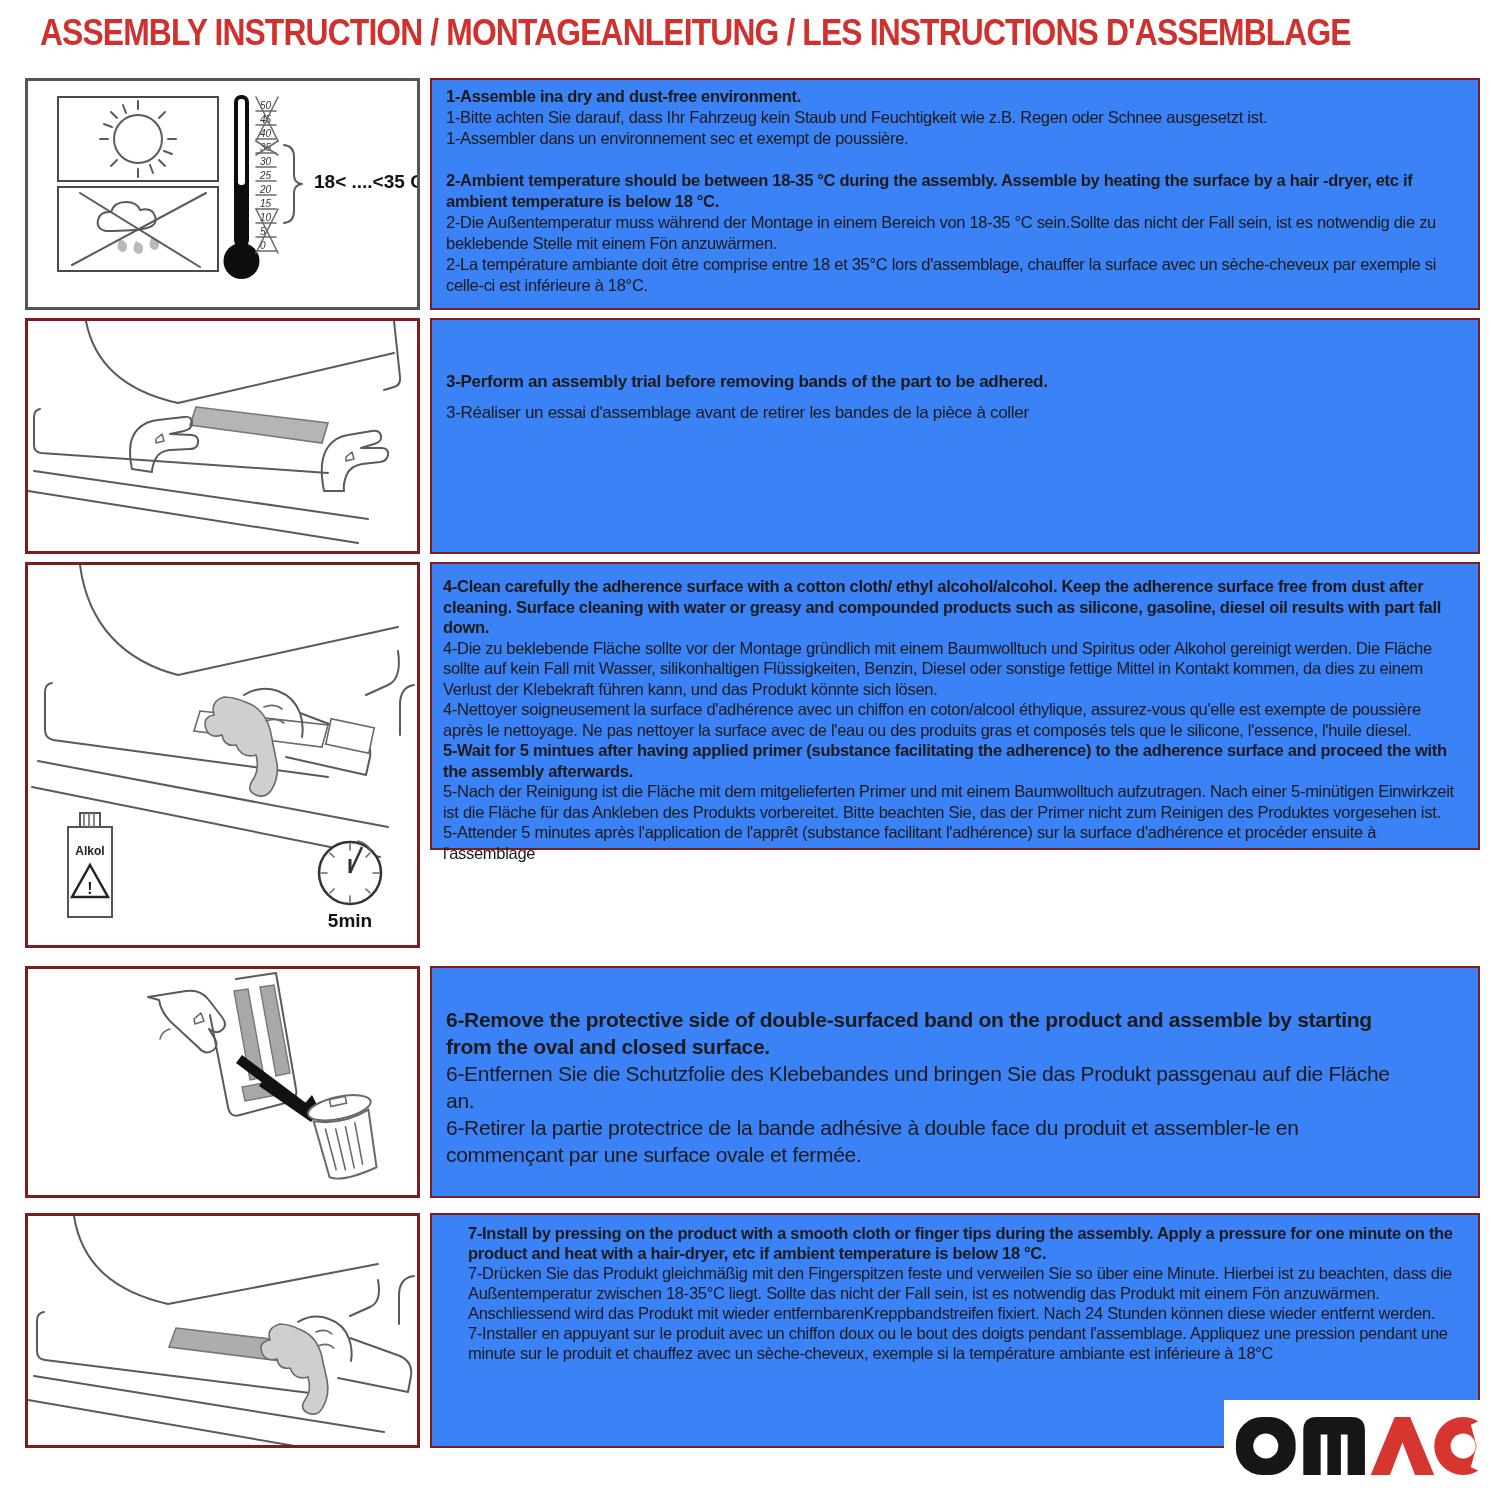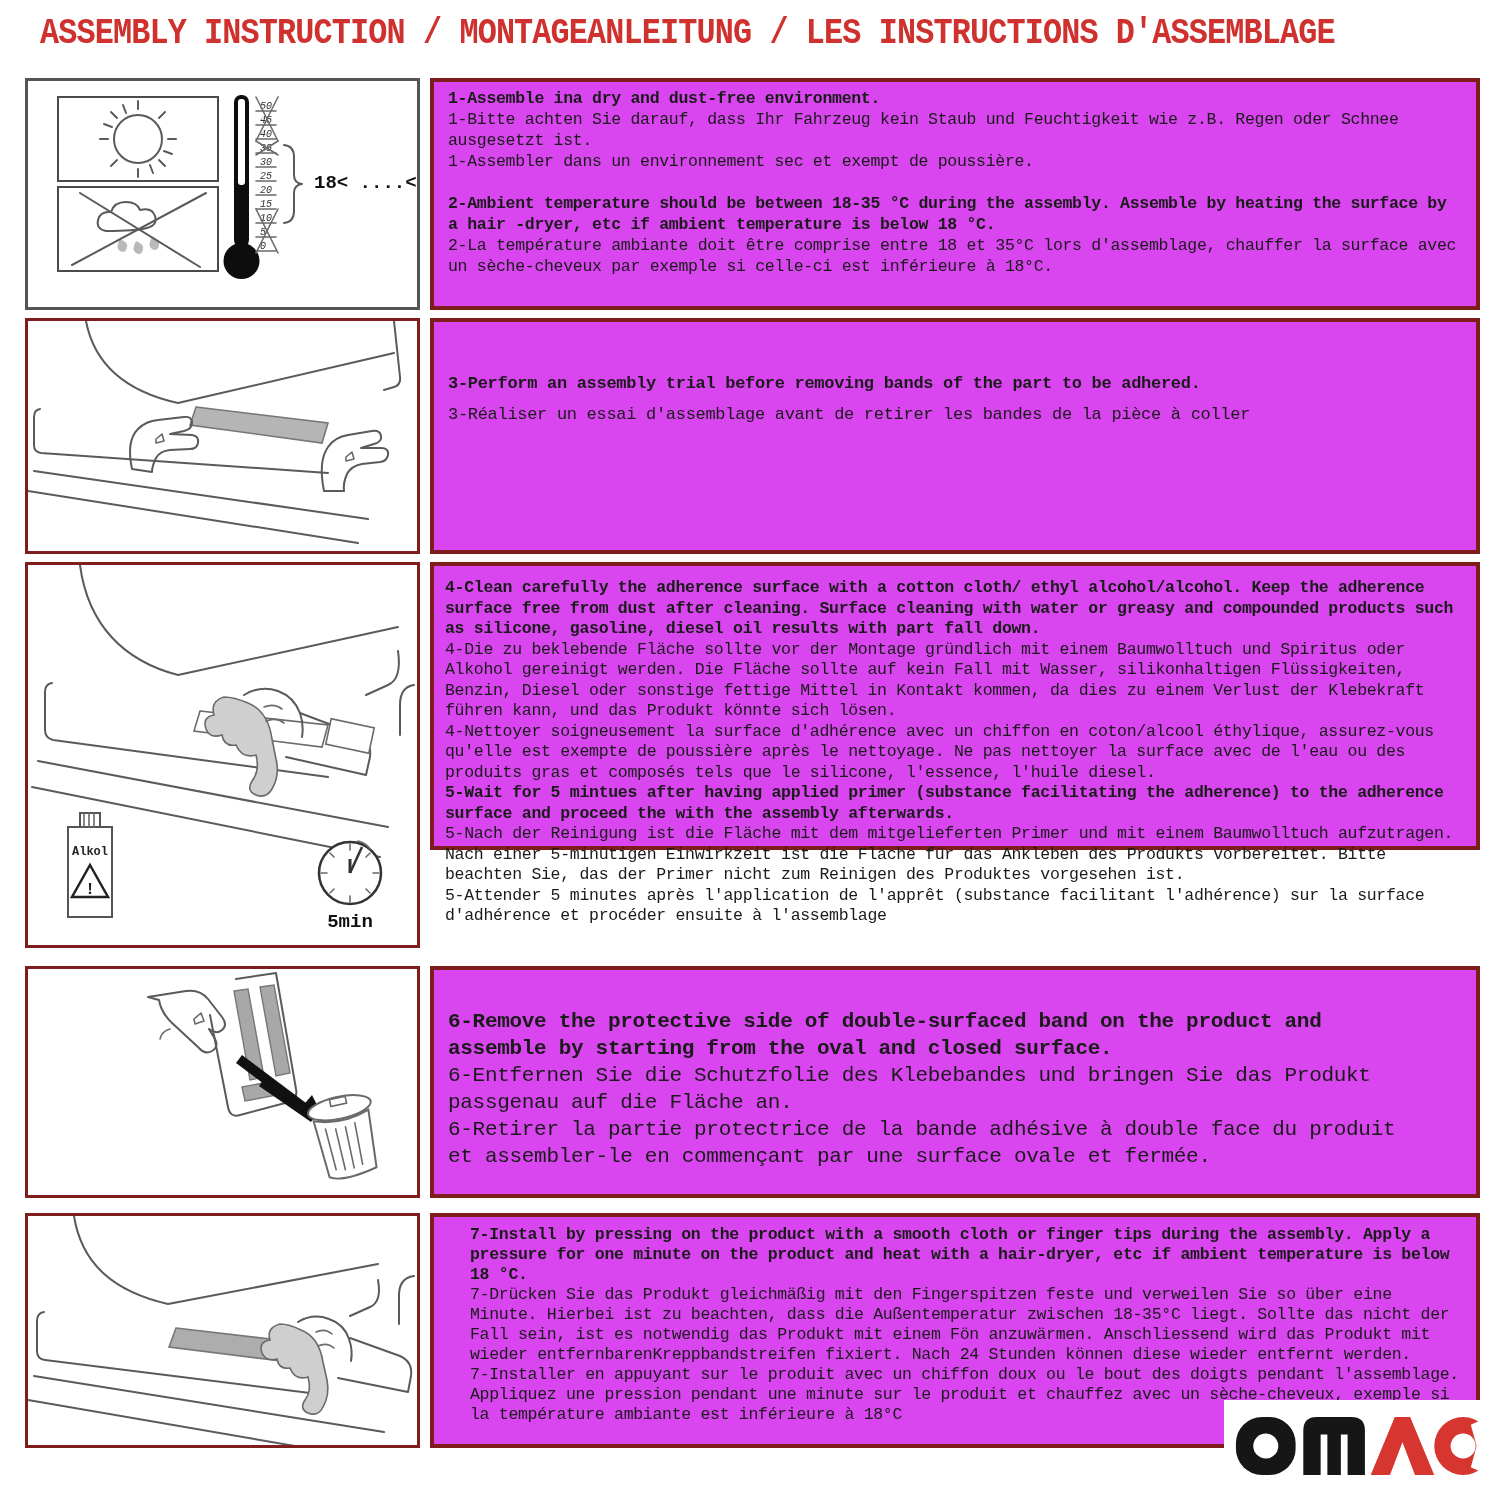--- a/index.html
+++ b/index.html
@@ -1,28 +1,28 @@
 <!DOCTYPE html>
 <html><head>
 <meta charset="utf-8">
 <style>
   html,body{margin:0;padding:0;background:#ffffff;}
   #page{position:relative;width:1500px;height:1500px;background:#fff;overflow:hidden;
-        font-family:Liberation Mono, monospace;color:#1a1a1a;}
+        font-family:Liberation Sans, sans-serif;color:#1a1a1a;}
   
   .title{position:absolute;left:40px;top:12px;font-size:37px;font-weight:800;
          letter-spacing:-1px;color:#ce312e;white-space:nowrap;
          transform:scaleX(0.86);transform-origin:left center;}
   
   .row{position:absolute;left:0;width:1500px;}
   .illus{position:absolute;left:25px;top:0;width:395px;background:#fff;
          border:3px solid #7f1d1d;box-sizing:border-box;}
   .illus svg{display:block;width:100%;height:100%;}
-  .textbox{position:absolute;left:430px;top:0;width:1050px;background:#d946ef;
-           border:4px solid #7f1d1d;box-sizing:border-box;padding:6px 16px 4px 14px;}
+  .textbox{position:absolute;left:430px;top:0;width:1050px;background:#3b82f6;
+           border:2px solid #7f1d1d;box-sizing:border-box;padding:6px 16px 4px 14px;}
   .textbox p{margin:0;letter-spacing:-0.3px;}
   .b{font-weight:bold;}
   
   .r1 p{font-size:16.5px;line-height:21px;}
   .r1 .gap{margin-top:21px;}
   .r2 p{font-size:17px;line-height:31px;max-width:900px;}
   .r2 .textpad{padding-top:46px;}
   .r3 p{font-size:16.5px;line-height:20.5px;}
   .r3 .gap{}
   .r4 p{font-size:21px;line-height:27px;max-width:960px;}
@@ -120,20 +120,21 @@
 
         <path class="ln" d="M256,64 q10,1 10,12 l0,18 q0,8 8,9 q-8,1 -8,9 l0,18 q0,11 -10,12"></path>
         <text x="286" y="107" font-size="19" font-weight="bold" fill="#111">18&lt; ....&lt;35 C</text>
       </svg>
     </div>
     <div class="textbox" style="height:232px;">
       <p class="b">1-Assemble ina dry and dust-free environment.</p>
       <p>1-Bitte achten Sie darauf, dass Ihr Fahrzeug kein Staub und Feuchtigkeit wie z.B. Regen oder Schnee ausgesetzt ist.</p>
       <p>1-Assembler dans un environnement sec et exempt de poussière.</p>
       <p class="b gap">2-Ambient temperature should be between 18-35 °C  during the assembly. Assemble by heating the surface by a hair -dryer, etc if ambient temperature is below 18 °C.</p>
+      <p>2-Die Außentemperatur muss während der Montage in einem Bereich von 18-35 °C  sein.Sollte das nicht der Fall sein, ist es notwendig die zu beklebende Stelle mit einem Fön anzuwärmen.</p>
       <p>2-La température ambiante doit être comprise entre 18 et 35°C lors d'assemblage, chauffer la surface avec un sèche-cheveux par exemple si celle-ci est inférieure à 18°C.</p>
     </div>
   </div>
 
   <div class="row r2" style="top:318px;height:236px;">
     <div class="illus" style="height:236px;">
       <svg viewBox="0 0 389 230">
 
         <path class="ln" d="M58,0 C66,42 96,70 150,82 L366,32"></path>
         <path class="ln" d="M366,0 L372,56 q1,8 -6,10 l-10,3"></path>

